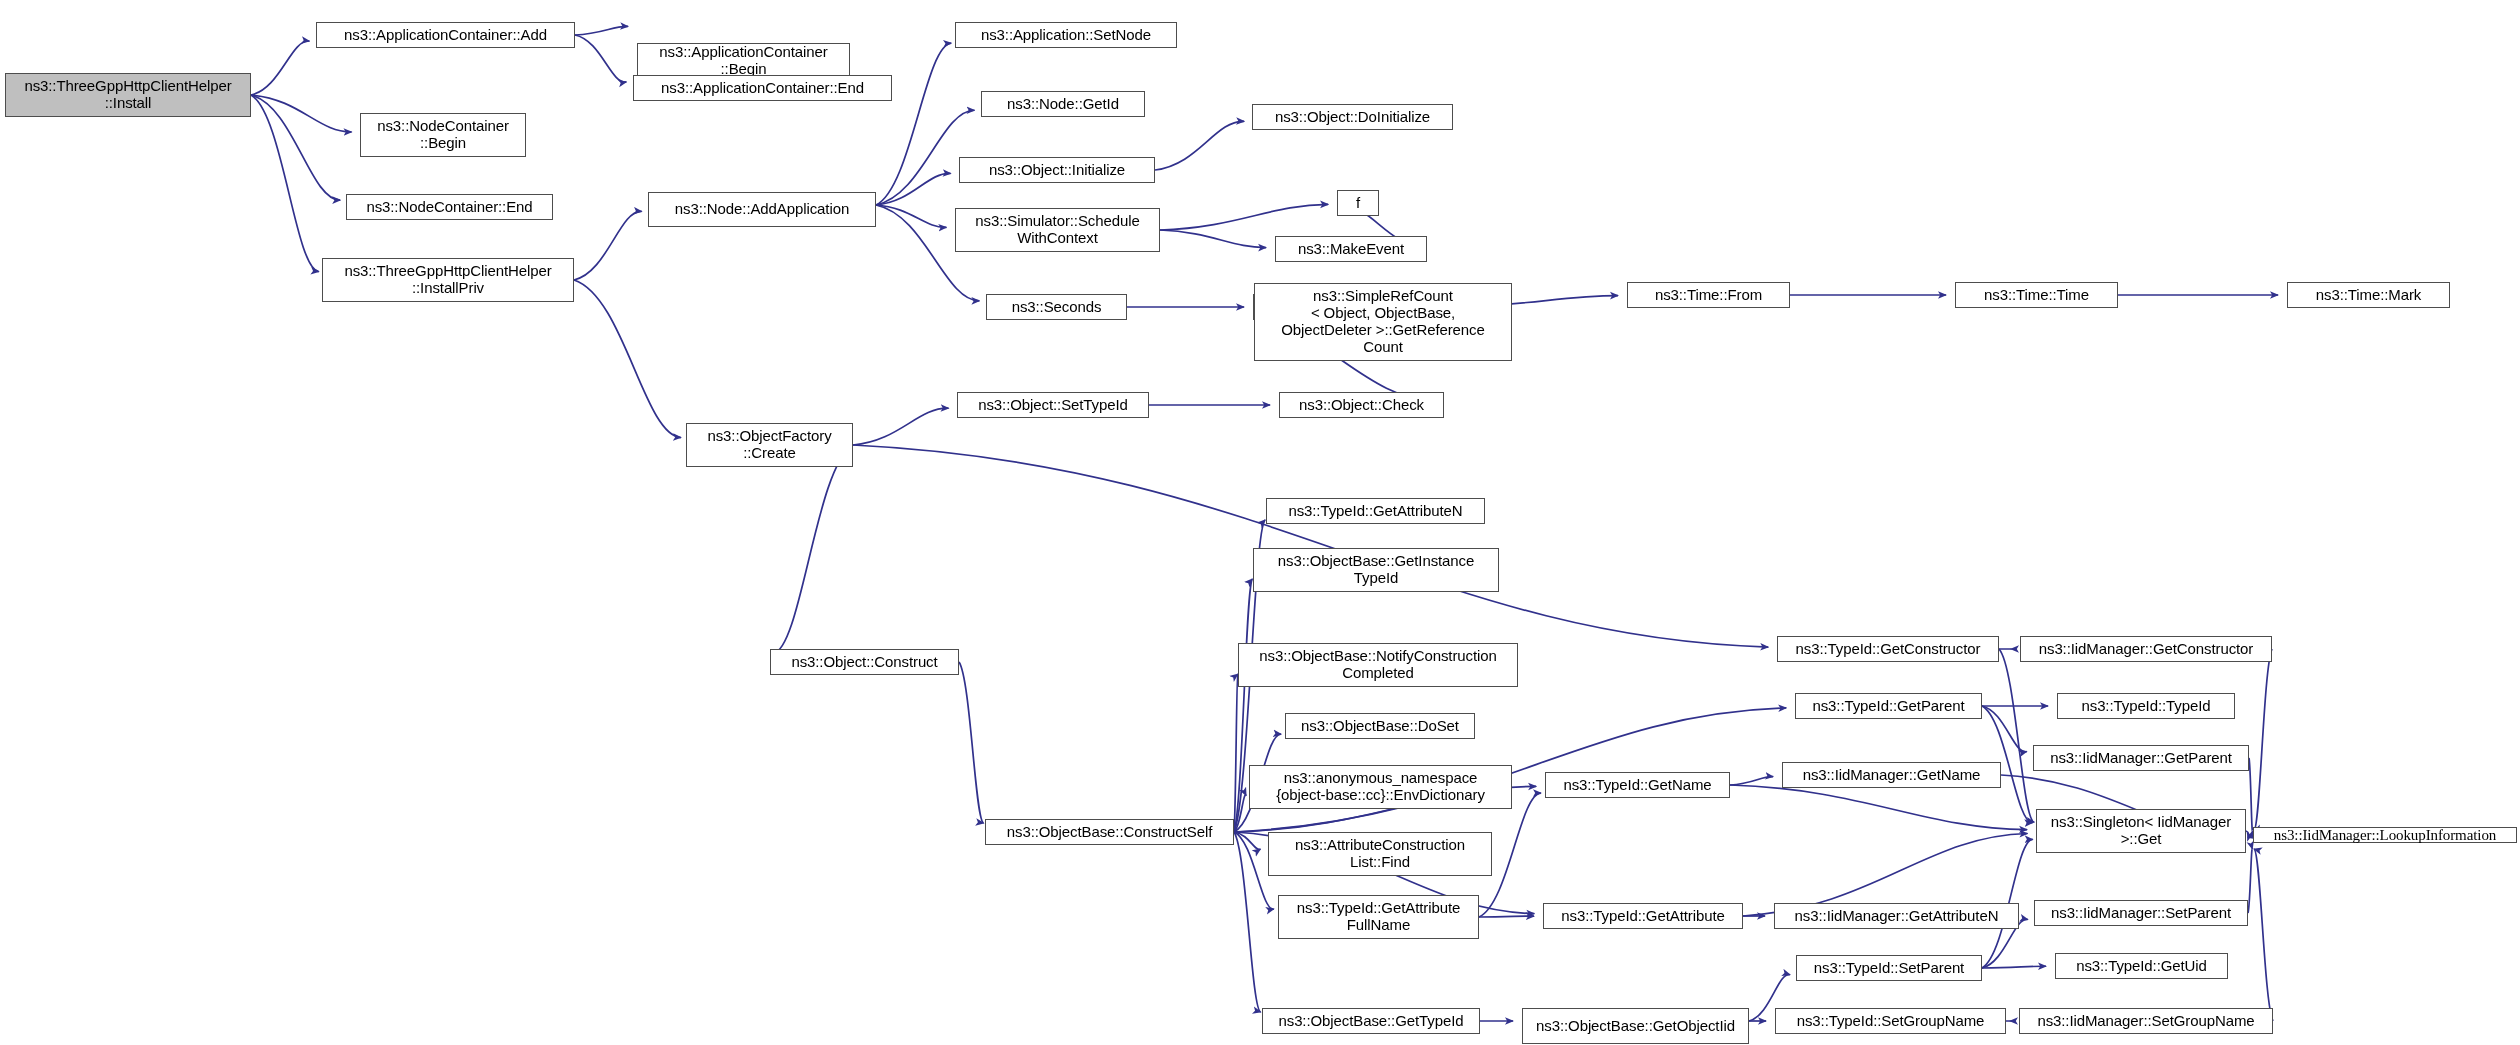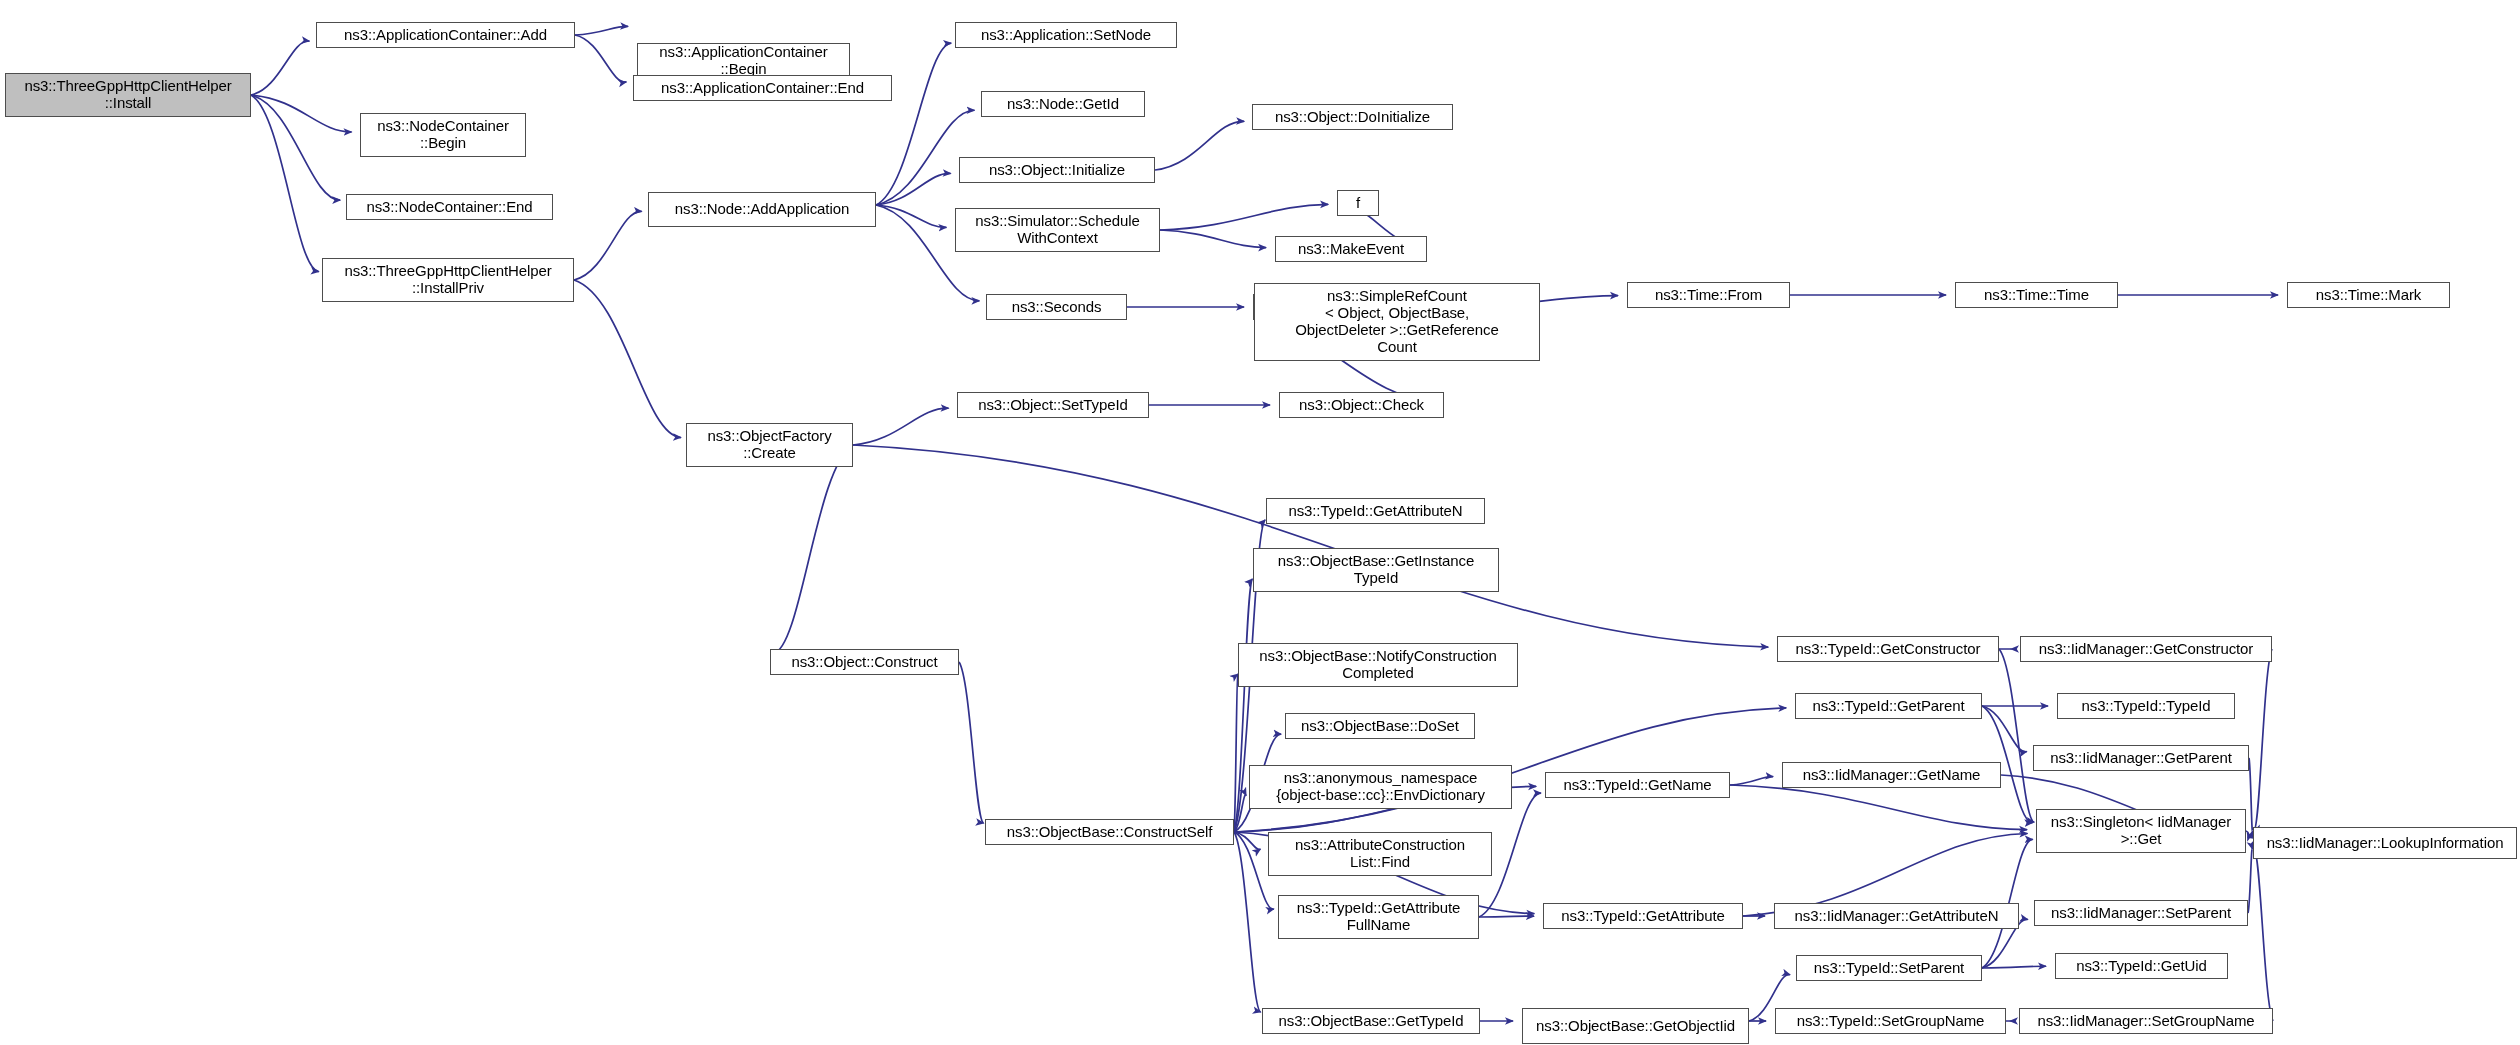--- a/index.html
+++ b/index.html
@@ -135,21 +135,21 @@
       <div class="node" style="left: 1275px; top: 236px; width: 152px; height: 26px;"><span>ns3::MakeEvent</span></div>
       <div class="node" style="left: 1337px; top: 190px; width: 42px; height: 26px;"><span>f</span></div>
       <div class="node" style="left: 1253px; top: 294px; width: 198px; height: 26px;"><span>ns3::Time::FromDouble</span></div>
       <div class="node" style="left: 1627px; top: 282px; width: 163px; height: 26px;"><span>ns3::Time::From</span></div>
       <div class="node" style="left: 1955px; top: 282px; width: 163px; height: 26px;"><span>ns3::Time::Time</span></div>
       <div class="node" style="left: 2287px; top: 282px; width: 163px; height: 26px;"><span>ns3::Time::Mark</span></div>
       <div class="node" style="left: 686px; top: 423px; width: 167px; height: 44px;"><span>ns3::ObjectFactory
 ::Create</span></div>
       <div class="node" style="left: 957px; top: 392px; width: 192px; height: 26px;"><span>ns3::Object::SetTypeId</span></div>
       <div class="node" style="left: 1279px; top: 392px; width: 165px; height: 26px;"><span>ns3::Object::Check</span></div>
-      <div class="node" style="left: 1254px; top: 283px; width: 286px; height: 78px;"><span>ns3::SimpleRefCount
+      <div class="node" style="left: 1254px; top: 283px; width: 258px; height: 78px;"><span>ns3::SimpleRefCount
 &lt; Object, ObjectBase,
  ObjectDeleter &gt;::GetReference
 Count</span></div>
       <div class="node" style="left: 770px; top: 649px; width: 189px; height: 26px;"><span>ns3::Object::Construct</span></div>
       <div class="node" style="left: 1266px; top: 498px; width: 219px; height: 26px;"><span>ns3::TypeId::GetAttributeN</span></div>
       <div class="node" style="left: 1253px; top: 548px; width: 246px; height: 44px;"><span>ns3::ObjectBase::GetInstance
 TypeId</span></div>
       <div class="node" style="left: 985px; top: 819px; width: 249px; height: 26px;"><span>ns3::ObjectBase::ConstructSelf</span></div>
       <div class="node" style="left: 1238px; top: 643px; width: 280px; height: 44px;"><span>ns3::ObjectBase::NotifyConstruction
 Completed</span></div>
@@ -171,15 +171,15 @@
       <div class="node" style="left: 1796px; top: 955px; width: 186px; height: 26px;"><span>ns3::TypeId::SetParent</span></div>
       <div class="node" style="left: 1775px; top: 1008px; width: 231px; height: 26px;"><span>ns3::TypeId::SetGroupName</span></div>
       <div class="node" style="left: 2020px; top: 636px; width: 252px; height: 26px; align-items: center;"><span>ns3::IidManager::GetConstructor</span></div>
       <div class="node" style="left: 2057px; top: 693px; width: 178px; height: 26px;"><span>ns3::TypeId::TypeId</span></div>
       <div class="node" style="left: 2033px; top: 745px; width: 216px; height: 26px;"><span>ns3::IidManager::GetParent</span></div>
       <div class="node" style="left: 2036px; top: 809px; width: 210px; height: 44px;"><span>ns3::Singleton&lt; IidManager
 &gt;::Get</span></div>
       <div class="node" style="left: 2034px; top: 900px; width: 214px; height: 26px;"><span>ns3::IidManager::SetParent</span></div>
       <div class="node" style="left: 2055px; top: 953px; width: 173px; height: 26px;"><span>ns3::TypeId::GetUid</span></div>
       <div class="node" style="left: 2019px; top: 1008px; width: 254px; height: 26px;"><span>ns3::IidManager::SetGroupName</span></div>
-      <div class="node" style="left: 2253px; top: 827px; width: 264px; height: 32px;"><span>ns3::IidManager::LookupInformation</span></div>
+      <div class="node" style="left: 2253px; top: 827px; width: 264px; height: 16px; font-family: Liberation Serif, serif;"><span>ns3::IidManager::LookupInformation</span></div>
     </div>
 </div>
 
 </body></html>

